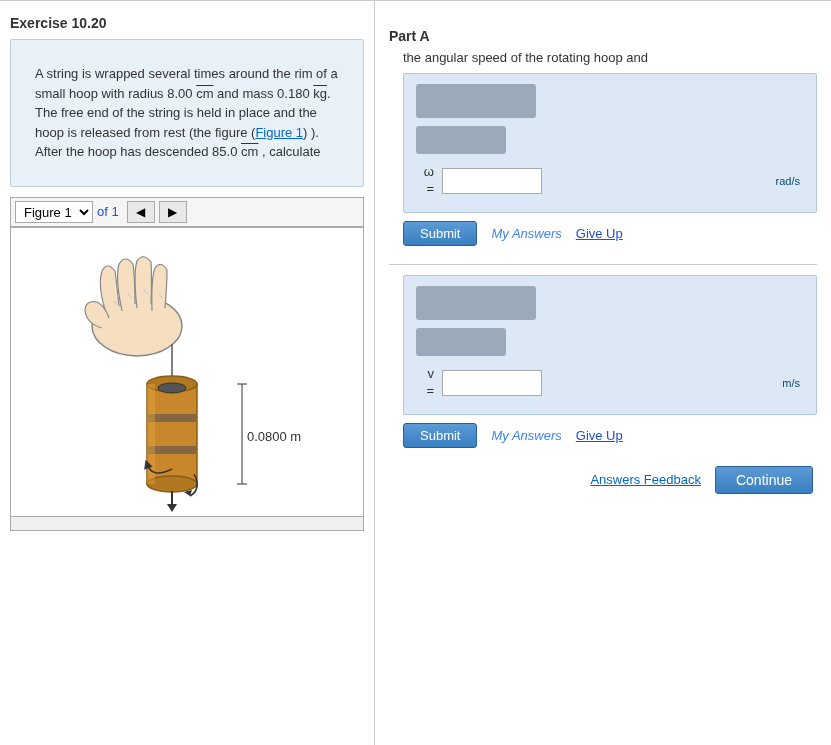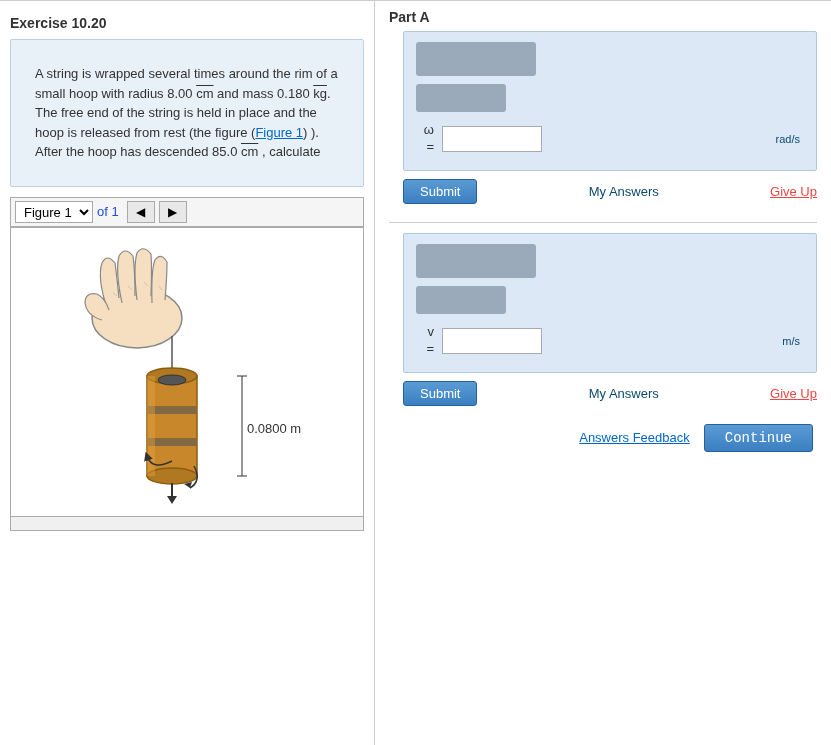--- a/index.html
+++ b/index.html
@@ -73,37 +73,37 @@
       align-items: center;
       justify-content: center;
       margin: 0 2px;
     }
     .figure-image-area {
       border: 1px solid #aaa;
       margin: 0 10px;
       background: #fff;
       height: 290px;
       display: flex;
-      align-items: flex-start;
+      align-items: flex-end;
       justify-content: center;
       overflow: hidden;
       position: relative;
     }
     .figure-scrollbar {
       height: 14px;
       background: #f0f0f0;
       border: 1px solid #aaa;
       border-top: none;
       margin: 0 10px;
     }
 
     
     .right-panel {
       flex: 1;
-      padding: 8px 14px 10px 14px;
+      padding: 27px 14px 10px 14px;
       background: #fff;
     }
     .part-section {
       margin-bottom: 18px;
     }
     .part-label {
       font-weight: bold;
       font-size: 14px;
       margin-bottom: 6px;
     }
@@ -164,38 +164,38 @@
       color: #0c4a6e;
       margin-left: auto;
       padding-right: 4px;
     }
     .action-row {
       display: flex;
       align-items: center;
       gap: 14px;
       margin-left: 14px;
       margin-top: 4px;
-      justify-content: space-between;
     }
     .submit-btn {
       background: linear-gradient(to bottom, #5b9bd5, #3a7fc1);
       color: #fff;
       border: 1px solid #2a6098;
       padding: 4px 16px;
       font-size: 13px;
       border-radius: 3px;
       cursor: pointer;
     }
     .my-answers-link {
-      color: #0c4a6e;
+      color: #3b82f6;
       font-size: 13px;
       text-decoration: none;
+      font-style: italic;
     }
     .give-up-link {
-      color: #ef4444;
+      color: #1d4ed8;
       font-size: 13px;
       text-decoration: underline;
       cursor: pointer;
     }
     .bottom-row {
       display: flex;
       align-items: center;
       justify-content: flex-end;
       gap: 14px;
       margin-top: 16px;
@@ -208,21 +208,20 @@
       cursor: pointer;
     }
     .continue-btn {
       background: linear-gradient(to bottom, #5b9bd5, #3a7fc1);
       color: #fff;
       border: 1px solid #2a6098;
       padding: 5px 20px;
       font-size: 14px;
       border-radius: 3px;
       cursor: pointer;
-      font-family: Liberation Mono, monospace;
     }
     .divider {
       border: none;
       border-top: 1px solid #ccc;
       margin: 10px 0;
     }
   </style>
 </head>
 <body>
 
@@ -302,20 +301,21 @@
       </svg>
     </div>
 
     <div class="figure-scrollbar"></div>
   </div>
 
   <div class="right-panel">
 
     <div class="part-section">
       <div class="part-label">Part A</div>
+      <div class="part-description">the angular speed of the rotating hoop and</div>
 
       <div class="answer-box">
         <div class="placeholder-blocks">
           <div class="placeholder-block placeholder-block-wide"></div>
           <div class="placeholder-block placeholder-block-small"></div>
         </div>
         <div class="input-row">
           <div class="var-label">ω<br>=</div>
           <input type="text" class="answer-input" value="" style="">
           <span class="unit-label">rad/s</span>

